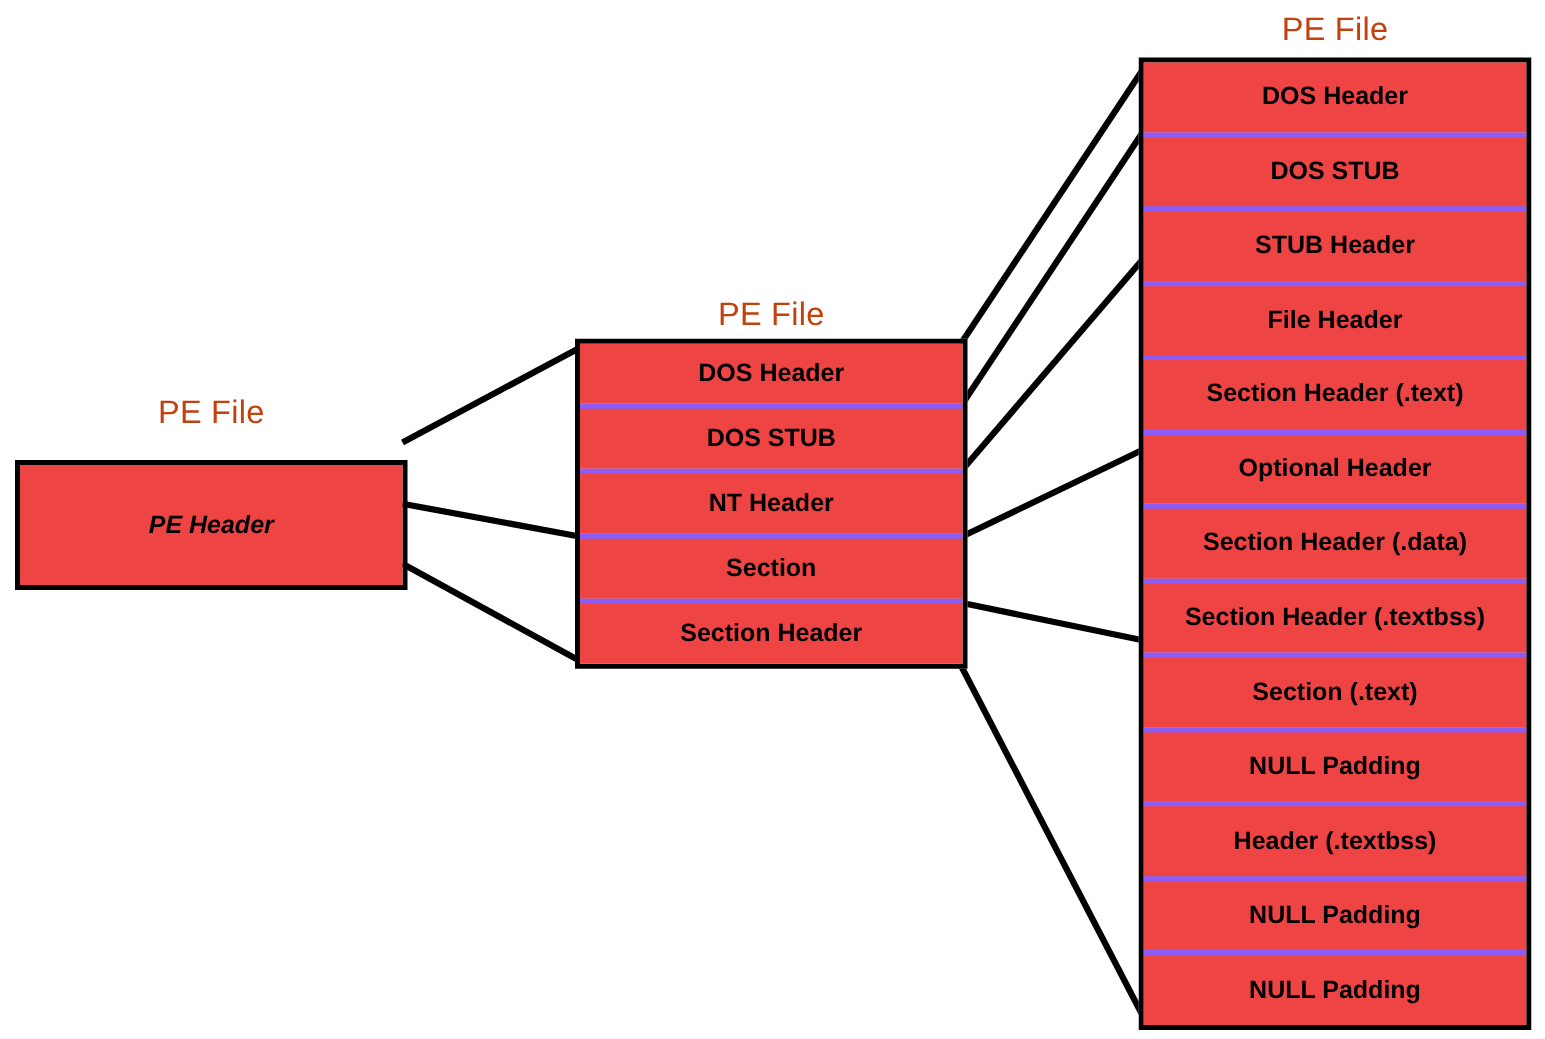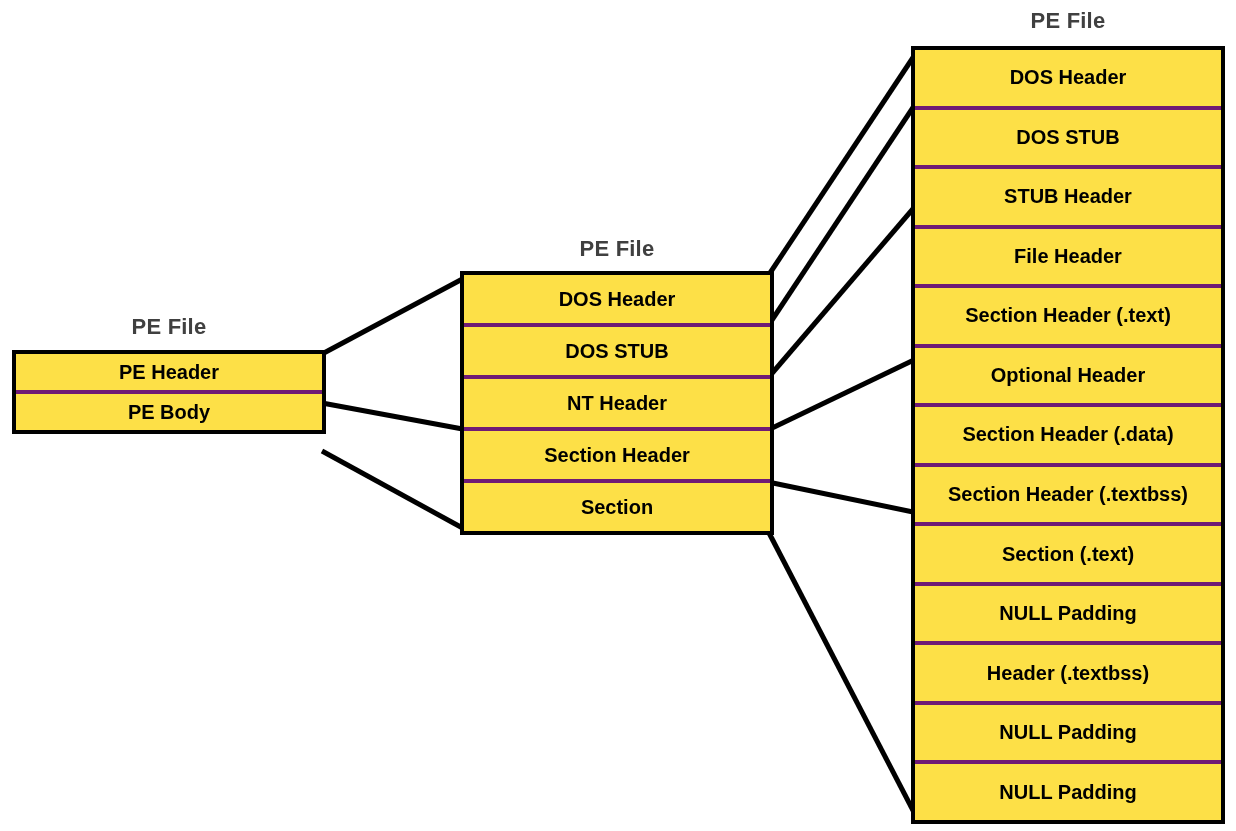--- a/index.html
+++ b/index.html
@@ -17,48 +17,48 @@
   }
   .connectors {
     position: absolute;
     left: 0; top: 0;
     z-index: 1;
   }
   .box-title {
     position: absolute;
     z-index: 3;
     text-align: center;
-    font-size: 22px;
-    font-weight: 700;
-    color: #404040;
+    font-size: 26px;
+    font-weight: 400;
+    color: #c2410c;
     letter-spacing: 0.2px;
   }
   .stack-box {
     position: absolute;
     z-index: 2;
     background: #ffffff;
     border: 4px solid #000000;
     display: flex;
     flex-direction: column;
   }
   .row {
     flex: 1;
     display: flex;
     align-items: center;
     justify-content: center;
     font-size: 20px;
     font-weight: 700;
     white-space: nowrap;
-    background: #fde047;
+    background: #ef4444;
   }
-  .row + .row { border-top: 4px solid #701a75; }
+  .row + .row { border-top: 4px solid #8b5cf6; }
 
   
   #title-left   { left: 12px;  top: 314px; width: 314px; }
-  #box-left     { left: 12px;  top: 350px; width: 314px; height: 84px; }
+  #box-left     { left: 12px;  top: 368px; width: 314px; height: 104px; font-style: italic; }
   
   #title-middle { left: 460px; top: 236px; width: 314px; }
   #box-middle   { left: 460px; top: 271px; width: 314px; height: 264px; }
   
   #title-right  { left: 911px; top: 8px;   width: 314px; }
   #box-right    { left: 911px; top: 46px;  width: 314px; height: 778px; }
 </style>
 </head>
 <body>
 
@@ -74,30 +74,29 @@
     <line x1="768" y1="326" x2="918" y2="100" stroke="#000000" stroke-width="5"></line>
     <line x1="768" y1="378" x2="918" y2="203" stroke="#000000" stroke-width="5"></line>
     <line x1="768" y1="430" x2="918" y2="358" stroke="#000000" stroke-width="5"></line>
     <line x1="768" y1="482" x2="918" y2="513" stroke="#000000" stroke-width="5"></line>
     <line x1="768" y1="531" x2="918" y2="820" stroke="#000000" stroke-width="5"></line>
   </svg>
 
   <div class="box-title" id="title-left">PE File</div>
   <div class="stack-box" id="box-left">
     <div class="row">PE Header</div>
-    <div class="row">PE Body</div>
   </div>
 
   <div class="box-title" id="title-middle">PE File</div>
   <div class="stack-box" id="box-middle">
     <div class="row">DOS Header</div>
     <div class="row">DOS STUB</div>
     <div class="row">NT Header</div>
+    <div class="row">Section</div>
     <div class="row">Section Header</div>
-    <div class="row">Section</div>
   </div>
 
   <div class="box-title" id="title-right">PE File</div>
   <div class="stack-box" id="box-right">
     <div class="row">DOS Header</div>
     <div class="row">DOS STUB</div>
     <div class="row">STUB Header</div>
     <div class="row">File Header</div>
     <div class="row">Section Header (.text)</div>
     <div class="row">Optional Header</div>

